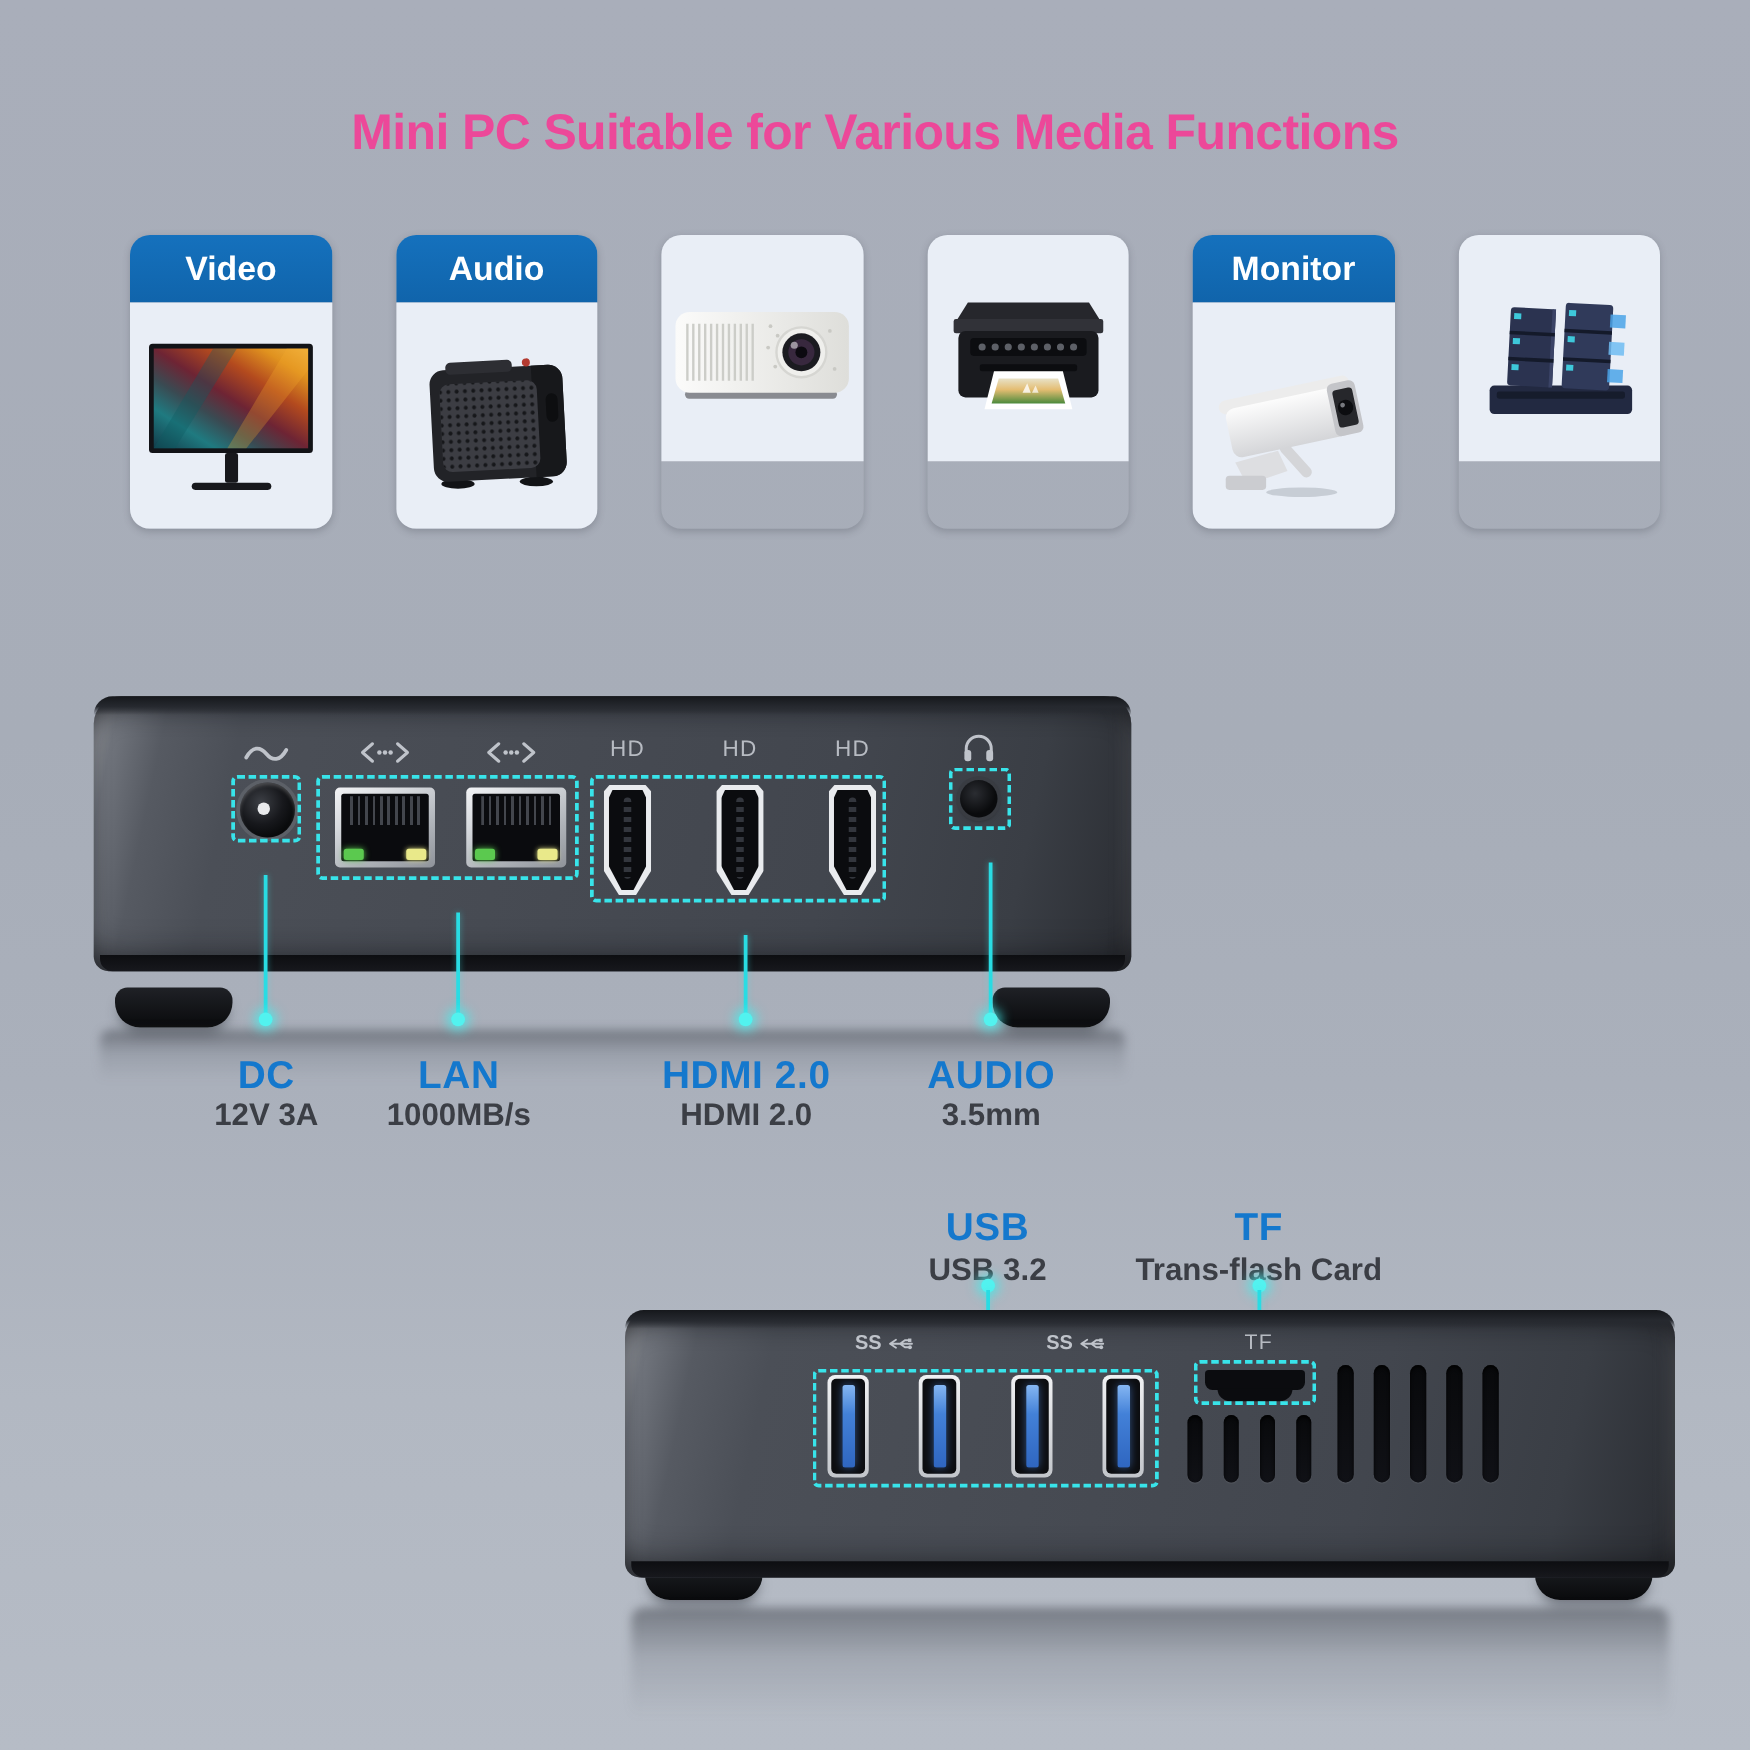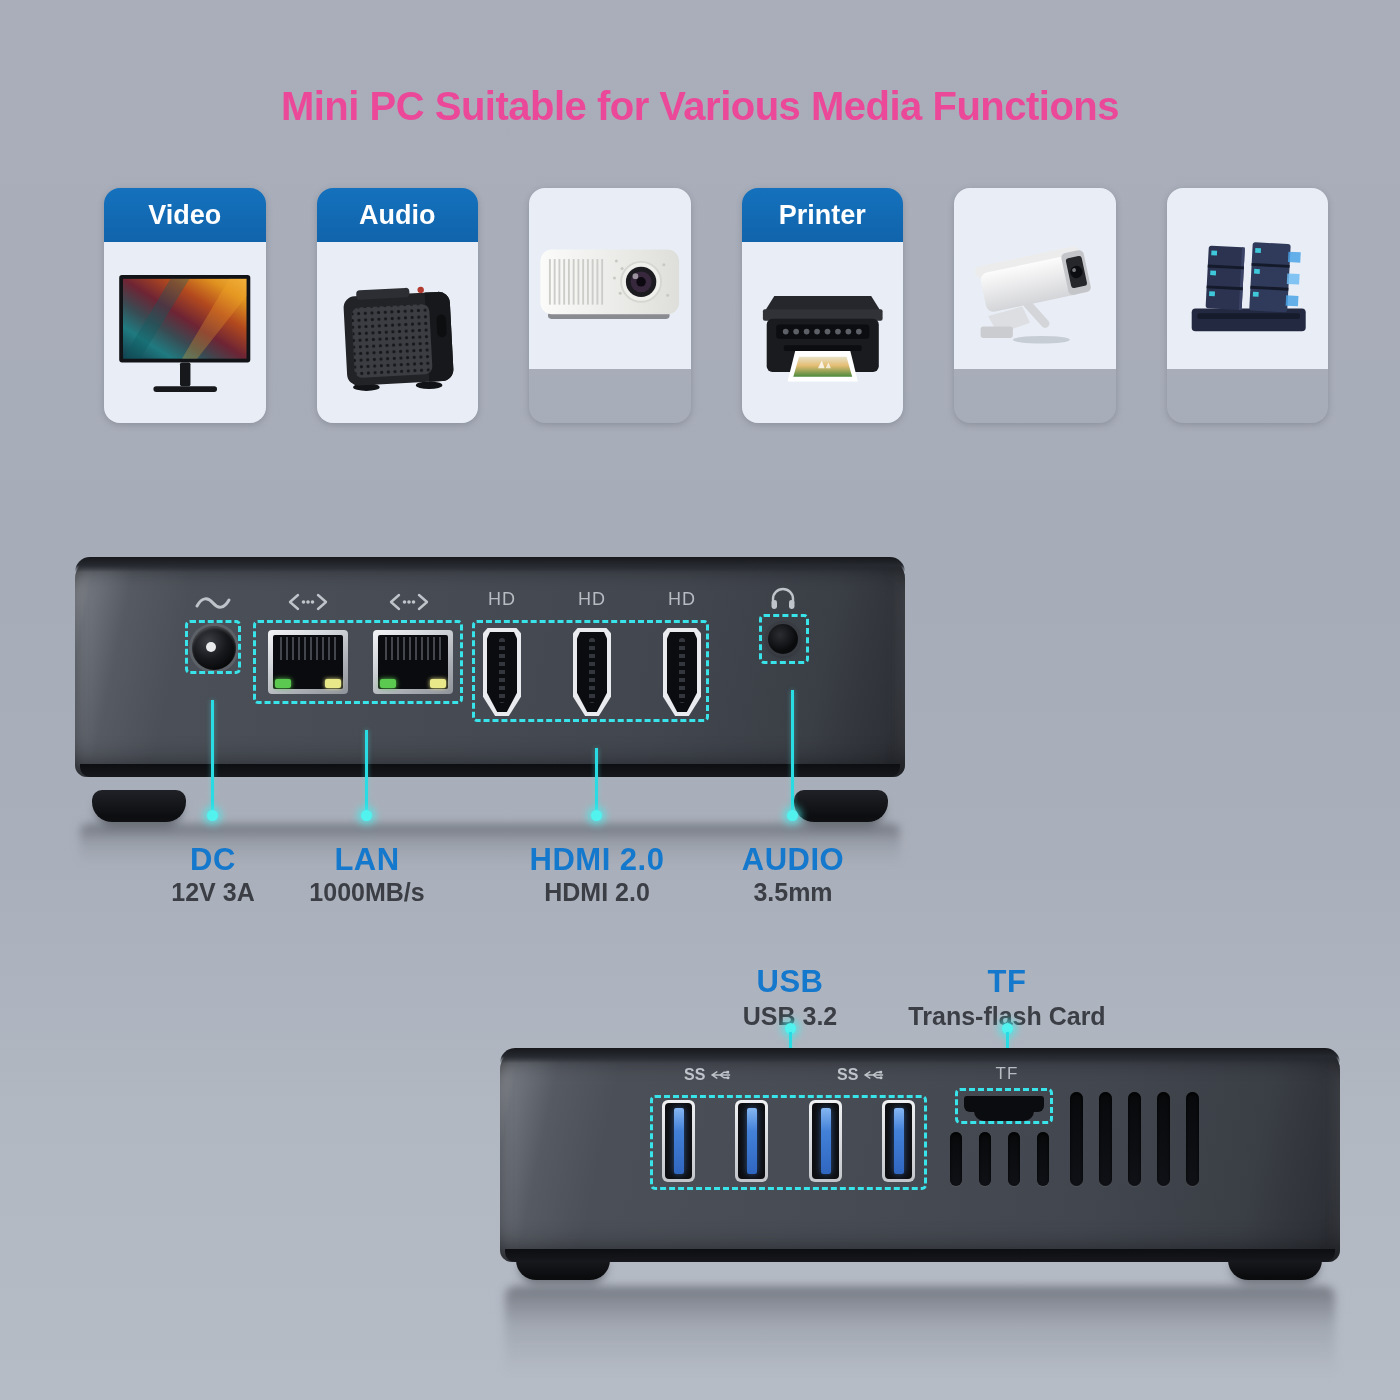--- a/index.html
+++ b/index.html
@@ -206,21 +206,20 @@
           <circle cx="98" cy="64" r="1.6" fill="#c9c9c4"></circle>
         <circle cx="90" cy="74" r="1.6" fill="#c9c9c4"></circle>
           <circle cx="96" cy="90" r="1.6" fill="#c9c9c4"></circle>
         <circle cx="142" cy="60" r="1.6" fill="#c9c9c4"></circle>
           <circle cx="146" cy="92" r="1.6" fill="#c9c9c4"></circle>
       </svg>
     </div>
   </div>
 
   <div class="card">
-    <div class="card-header">Printer</div>
     <div class="card-body">
       <svg width="170" height="150" viewBox="0 0 170 150">
         <defs>
           <linearGradient id="ph" x1="0" y1="0" x2="0" y2="1">
             <stop offset="0" stop-color="#e8e2c8"></stop>
               <stop offset=".45" stop-color="#e4bd72"></stop>
             <stop offset="1" stop-color="#4c8a3c"></stop>
           </linearGradient>
         </defs>
         <path d="M34 36 L136 36 L146 52 L24 52 Z" fill="#26272c"></path>
@@ -240,20 +239,21 @@
         <rect x="44" y="88" width="82" height="6" rx="2" fill="#0c0d10"></rect>
         <path d="M56 94 L114 94 L122 126 L48 126 Z" fill="#ffffff"></path>
         <path d="M60 100 L110 100 L116 121 L54 121 Z" fill="url(#ph)"></path>
         <path d="M80 112 l4 -8 l3 8 z" fill="#fff" opacity=".8"></path>
         <path d="M88 112 l3 -6 l2.6 6 z" fill="#fff" opacity=".7"></path>
       </svg>
     </div>
   </div>
 
   <div class="card">
+    <div class="card-header">Monitor</div>
     <div class="card-body">
       <svg width="170" height="150" viewBox="0 0 170 150">
         <defs>
           <linearGradient id="cam" x1="0" y1="0" x2="0" y2="1">
             <stop offset="0" stop-color="#fcfcfc"></stop>
               <stop offset="1" stop-color="#d4d5d8"></stop>
           </linearGradient>
         </defs>
         <ellipse cx="92" cy="139" rx="30" ry="4" fill="#9ea3ac" opacity=".45"></ellipse>
         <path d="M78 102 L96 122" stroke="#d4d5d8" stroke-width="9" stroke-linecap="round"></path>

